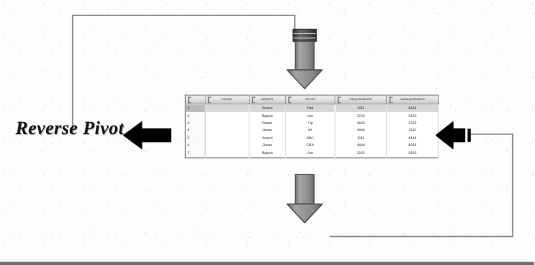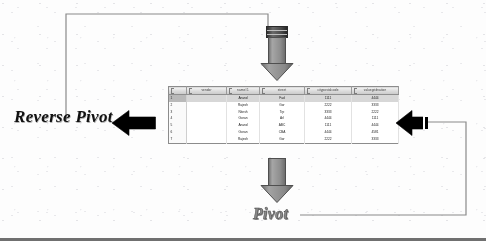--- a/index.html
+++ b/index.html
@@ -298,16 +298,15 @@
   <svg class="black-arrow" id="arrow-reverse-pivot" width="44" height="26">
     <path d="M 0 13 L 17 0.5 L 17 7 L 43.5 7 L 43.5 19 L 17 19 L 17 25.5 Z" fill="#000000" stroke="#000000" stroke-width="0.6" stroke-linejoin="round"></path>
   </svg>
 
   <svg class="black-arrow" id="arrow-right-in" width="36" height="26">
     <path d="M 0 13 L 16 0.5 L 16 7 L 27 7 L 27 19 L 16 19 L 16 25.5 Z" fill="#000000" stroke="#000000" stroke-width="0.6" stroke-linejoin="round"></path>
     <rect x="27" y="7" width="2" height="12" fill="#ffffff"></rect>
     <rect x="29" y="7" width="3" height="12" fill="#000000"></rect>
   </svg>
 
-  <div class="big-label" id="label-pivot">Pivot</div>
 
   <div id="frame-bottom"></div>
 </div>
 
 </body></html>

